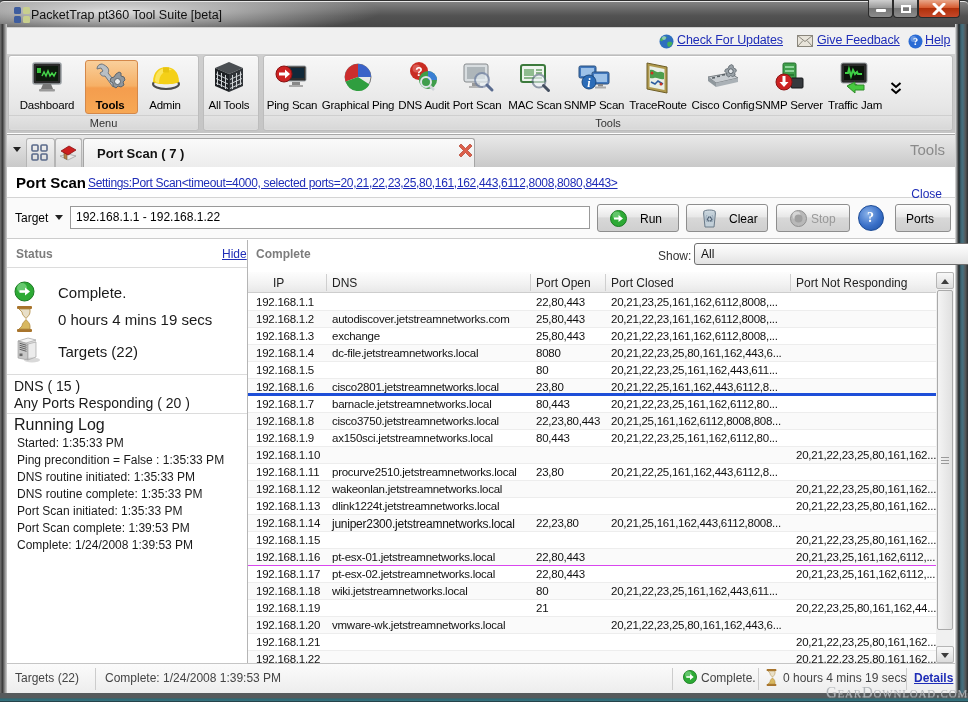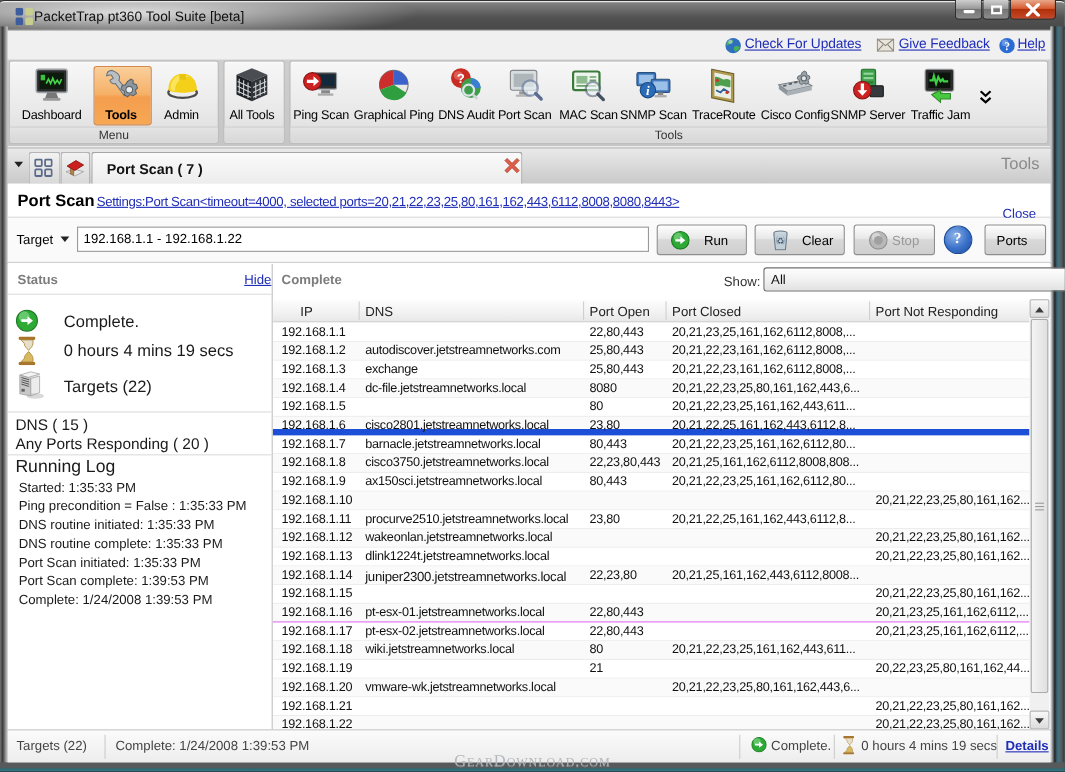--- a/index.html
+++ b/index.html
@@ -79,21 +79,21 @@
 
   
   #statuspanel { left:0; top:212px; width:241px; height:423px; background:#fff; border-right:1px solid #b5b5b5; }
   #resultspanel { left:241px; top:212px; width:707px; height:423px; background:#fff; }
 
   
   #statusbar { left:0; top:635px; width:948px; height:30px; border-top:1px solid #c5c5c5;
      background:linear-gradient(#fbfbfb,#ededed); font-size:12px; color:#444; }
   .sep { position:absolute; top:4px; height:22px; width:1px; background:#ccc; }
 
-  #watermark { left:0; top:684px; width:968px; text-align:center; z-index:40;
+  #watermark { left:0; top:684px; width:968px; text-align:right; z-index:40;
      font-family:"Liberation Serif",serif; font-variant:small-caps; font-size:15px; letter-spacing:0.8px;
      color:rgba(172,177,181,.92); text-shadow:0 1px 0 rgba(255,255,255,.35); }
 </style>
 </head>
 <body>
   <div class="abs" id="titlebar">
     <svg class="abs" id="title-ico" viewBox="0 0 16 16">
       <rect x="0" y="0" width="7" height="7" rx="1.5" fill="#3e5d9e"></rect>
       <rect x="9" y="0" width="7" height="7" rx="1.5" fill="#c8cf8e"></rect>
       <rect x="0" y="9" width="7" height="7" rx="1.5" fill="#3e5d9e"></rect>
@@ -471,21 +471,21 @@
           <span class="abs" style="left:8px;top:2px;font-size:11.5px;letter-spacing:-0.25px;color:#111;white-space:nowrap;">192.168.1.4</span>
           <span class="abs" style="left:84px;top:2px;font-size:11.5px;letter-spacing:-0.25px;color:#111;white-space:nowrap;">dc-file.jetstreamnetworks.local</span>
           <span class="abs" style="left:288px;top:2px;font-size:11.5px;letter-spacing:-0.25px;color:#111;white-space:nowrap;">8080</span>
           <span class="abs" style="left:363px;top:2px;font-size:11.5px;letter-spacing:-0.25px;color:#111;white-space:nowrap;">20,21,22,23,25,80,161,162,443,6...</span>
         </div>
         <div class="abs" style="left:0;top:90px;width:688px;height:17px;background:#ffffff;border-bottom:1px solid #ededed;">
           <span class="abs" style="left:8px;top:2px;font-size:11.5px;letter-spacing:-0.25px;color:#111;white-space:nowrap;">192.168.1.5</span>
           <span class="abs" style="left:288px;top:2px;font-size:11.5px;letter-spacing:-0.25px;color:#111;white-space:nowrap;">80</span>
           <span class="abs" style="left:363px;top:2px;font-size:11.5px;letter-spacing:-0.25px;color:#111;white-space:nowrap;">20,21,22,23,25,161,162,443,611...</span>
         </div>
-        <div class="abs" style="left:0;top:107px;width:688px;height:17px;background:#fafafa;border-bottom:6px solid #1d4ed8;">
+        <div class="abs" style="left:0;top:107px;width:688px;height:17px;background:#fafafa;border-bottom:3px solid #1d4ed8;">
           <span class="abs" style="left:8px;top:2px;font-size:11.5px;letter-spacing:-0.25px;color:#111;white-space:nowrap;">192.168.1.6</span>
           <span class="abs" style="left:84px;top:2px;font-size:11.5px;letter-spacing:-0.25px;color:#111;white-space:nowrap;">cisco2801.jetstreamnetworks.local</span>
           <span class="abs" style="left:288px;top:2px;font-size:11.5px;letter-spacing:-0.25px;color:#111;white-space:nowrap;">23,80</span>
           <span class="abs" style="left:363px;top:2px;font-size:11.5px;letter-spacing:-0.25px;color:#111;white-space:nowrap;">20,21,22,25,161,162,443,6112,8...</span>
         </div>
         <div class="abs" style="left:0;top:124px;width:688px;height:17px;background:#ffffff;border-bottom:1px solid #ededed;">
           <span class="abs" style="left:8px;top:2px;font-size:11.5px;letter-spacing:-0.25px;color:#111;white-space:nowrap;">192.168.1.7</span>
           <span class="abs" style="left:84px;top:2px;font-size:11.5px;letter-spacing:-0.25px;color:#111;white-space:nowrap;">barnacle.jetstreamnetworks.local</span>
           <span class="abs" style="left:288px;top:2px;font-size:11.5px;letter-spacing:-0.25px;color:#111;white-space:nowrap;">80,443</span>
           <span class="abs" style="left:363px;top:2px;font-size:11.5px;letter-spacing:-0.25px;color:#111;white-space:nowrap;">20,21,22,23,25,161,162,6112,80...</span>

